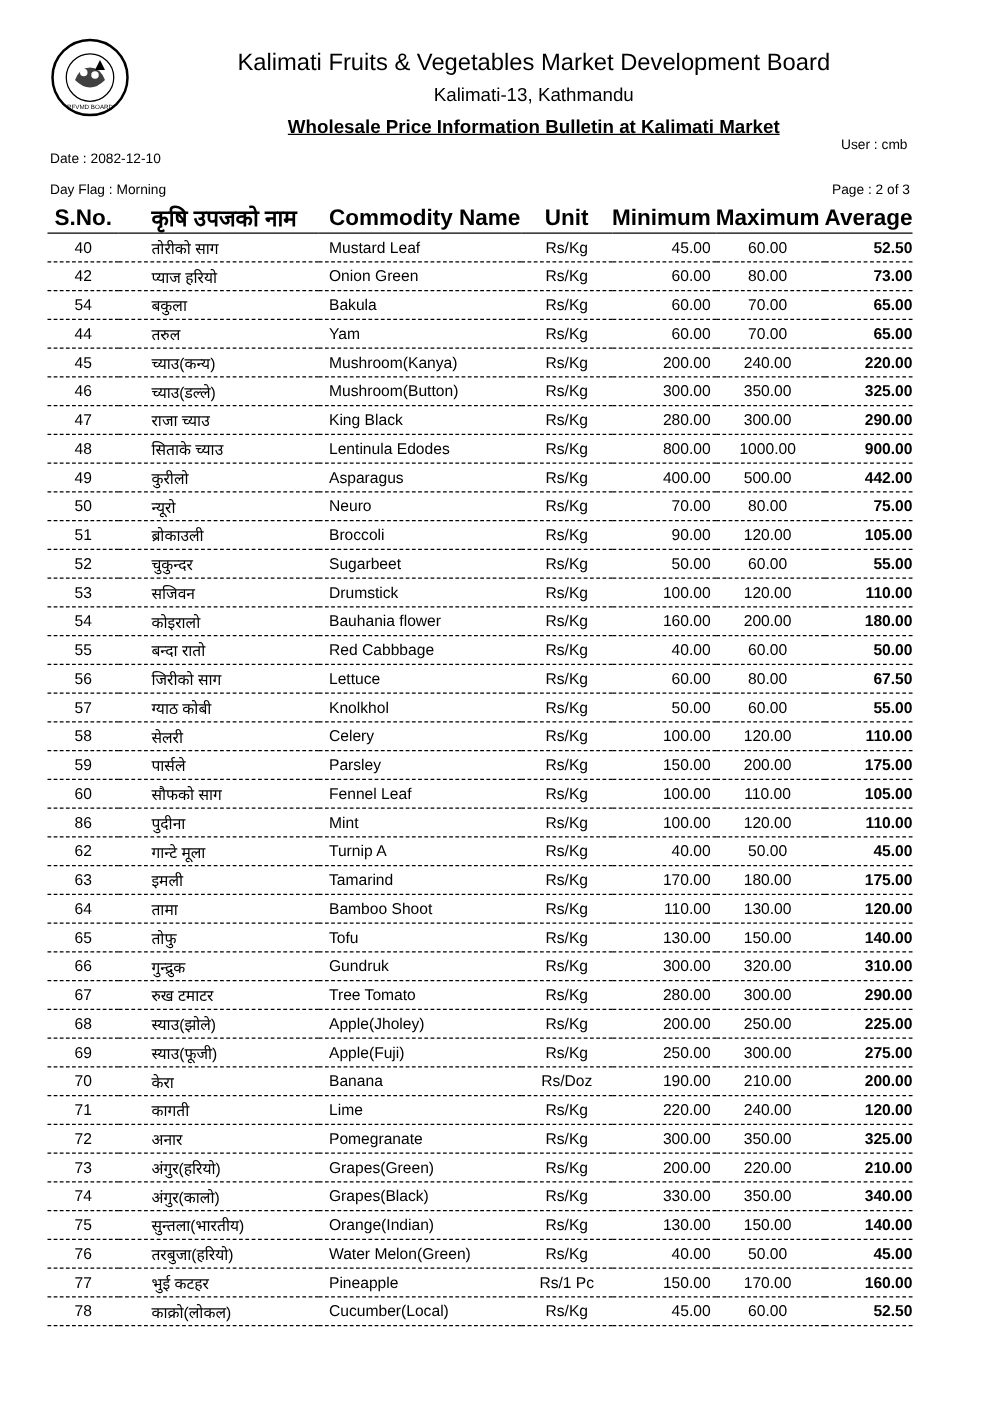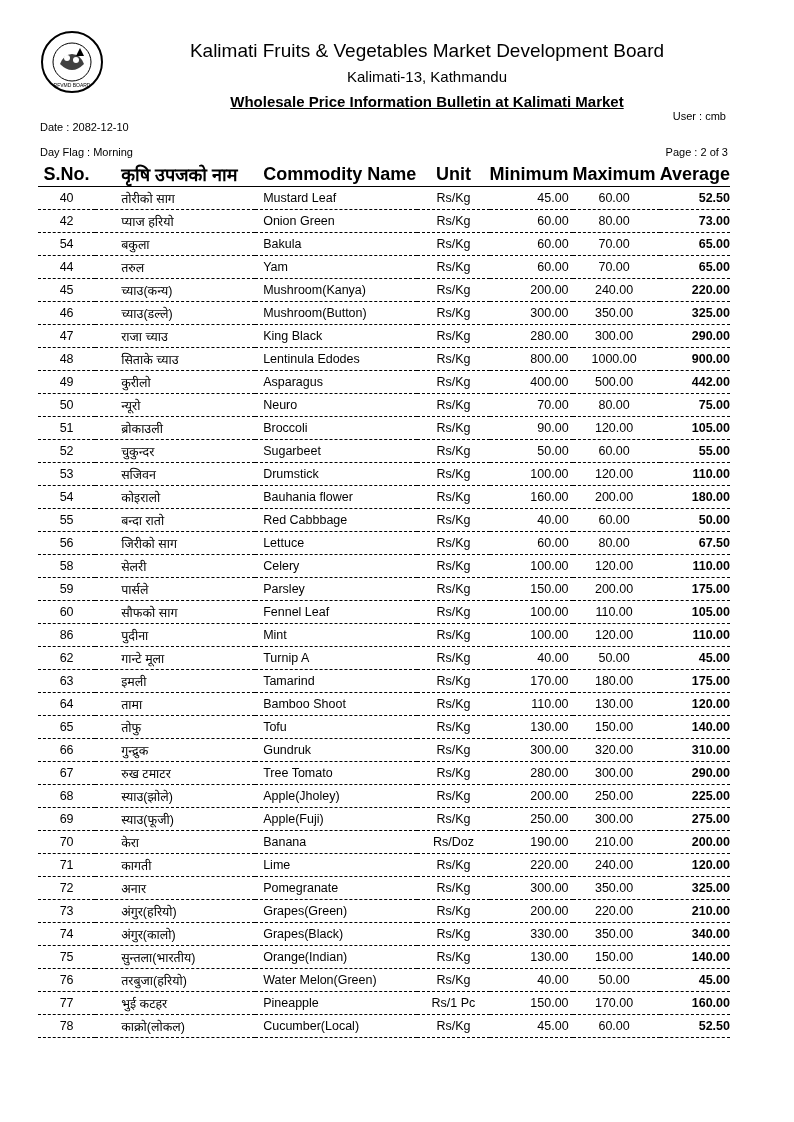--- a/index.html
+++ b/index.html
@@ -219,20 +219,29 @@
       <tr>
         <td class="c-sn">56</td>
         <td class="c-np">जिरीको साग</td>
         <td class="c-en">Lettuce</td>
         <td class="c-unit">Rs/Kg</td>
         <td class="c-min">60.00</td>
         <td class="c-max">80.00</td>
         <td class="c-avg">67.50</td>
       </tr>
       <tr>
+        <td class="c-sn">57</td>
+        <td class="c-np">ग्याठ कोबी</td>
+        <td class="c-en">Knolkhol</td>
+        <td class="c-unit">Rs/Kg</td>
+        <td class="c-min">50.00</td>
+        <td class="c-max">60.00</td>
+        <td class="c-avg">55.00</td>
+      </tr>
+      <tr>
         <td class="c-sn">58</td>
         <td class="c-np">सेलरी</td>
         <td class="c-en">Celery</td>
         <td class="c-unit">Rs/Kg</td>
         <td class="c-min">100.00</td>
         <td class="c-max">120.00</td>
         <td class="c-avg">110.00</td>
       </tr>
       <tr>
         <td class="c-sn">59</td>

